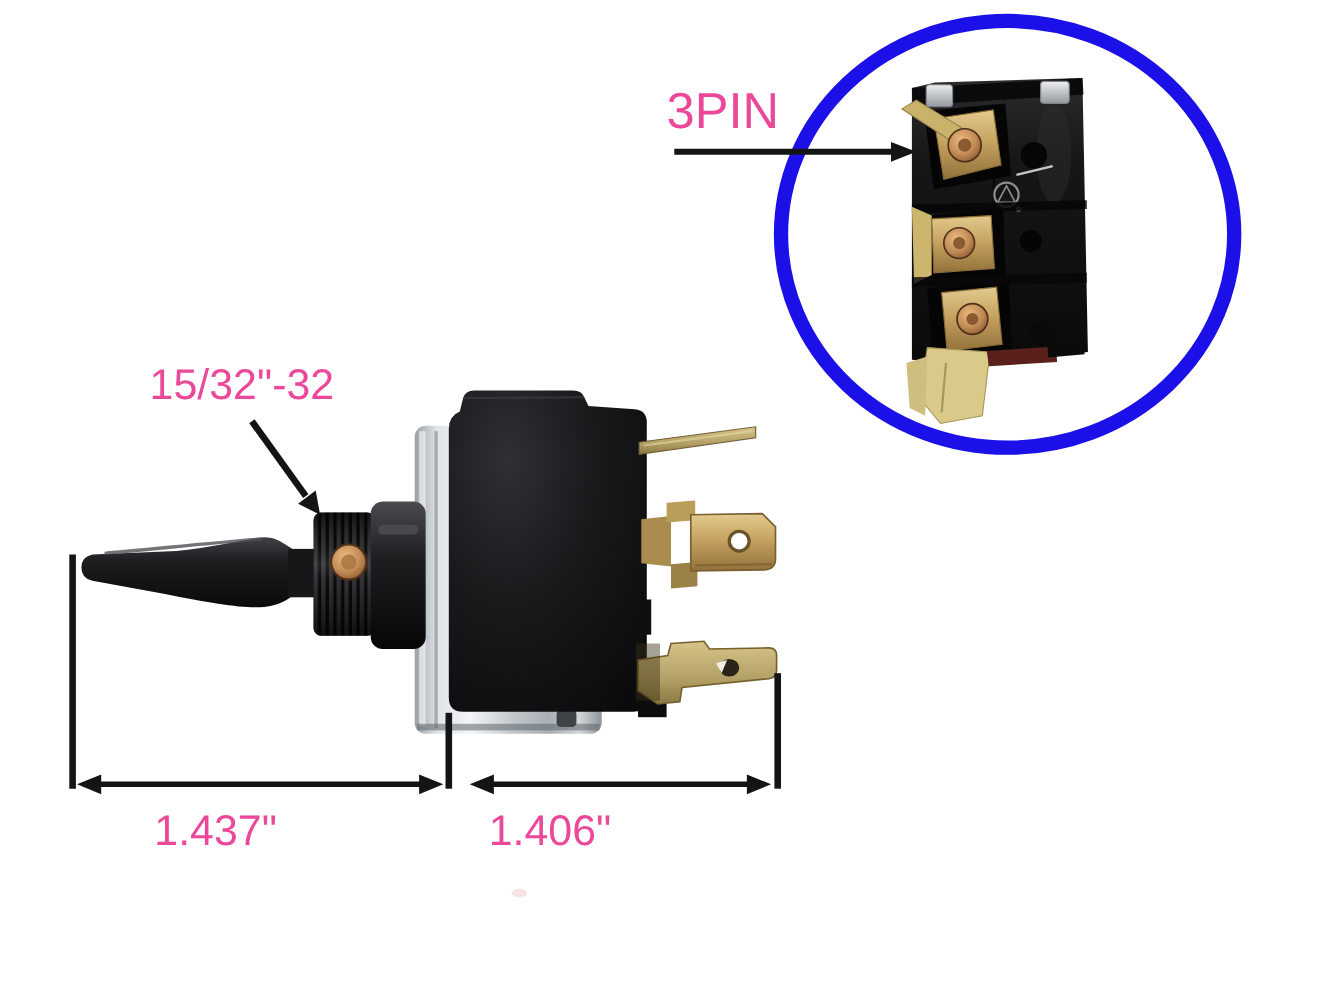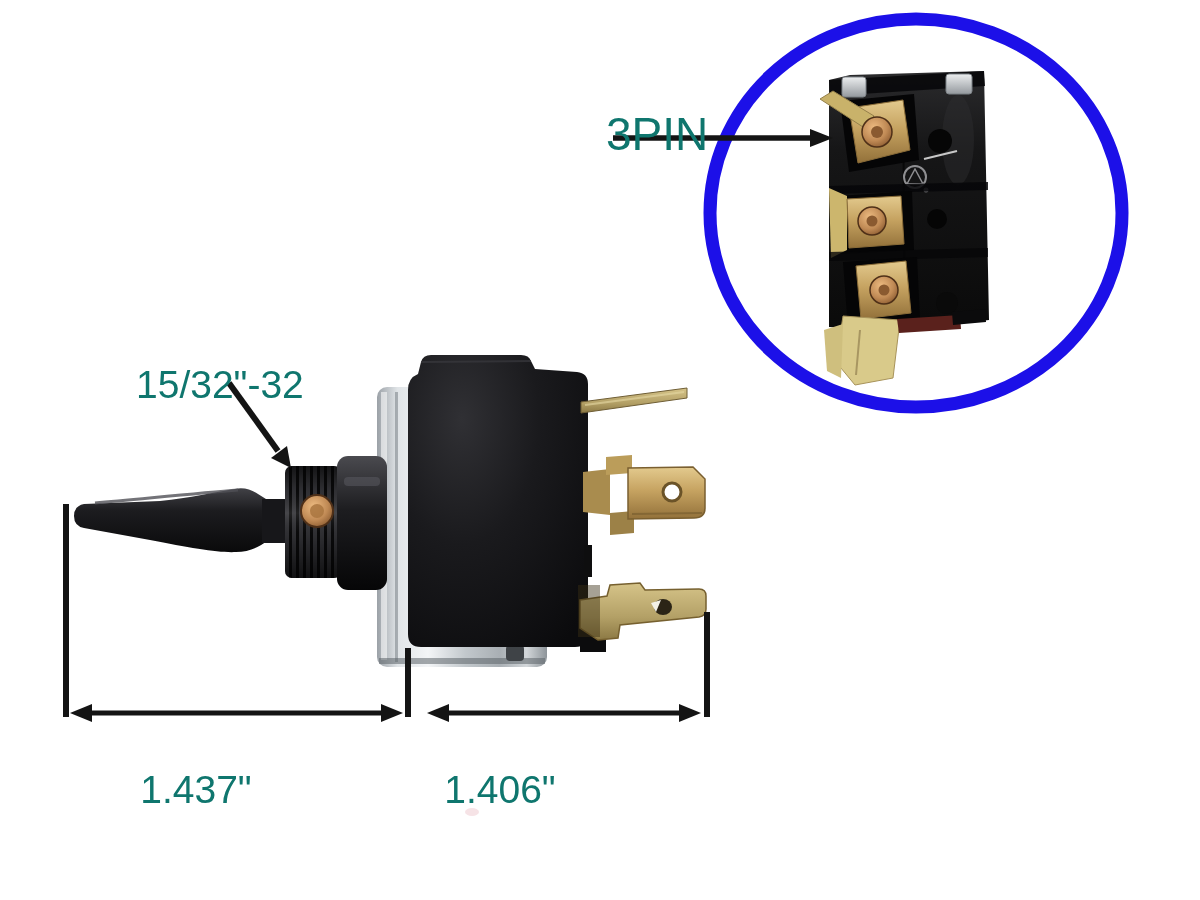--- a/index.html
+++ b/index.html
@@ -1,19 +1,19 @@
 <!DOCTYPE html>
 <html><head>
 <meta charset="utf-8">
 <style>
   html,body{margin:0;padding:0;background:#ffffff;}
   .stage{position:relative;width:1200px;height:900px;background:#ffffff;overflow:hidden;
          font-family:"Liberation Sans",sans-serif;}
   .stage svg{position:absolute;left:0;top:0;}
-  .label{position:absolute;color:#0f766e;white-space:nowrap;line-height:1;margin-top:34px;}
+  .label{position:absolute;color:#ec4899;white-space:nowrap;line-height:1;}
   .lbl-thread{left:136px;top:331px;font-size:39px;}
   .lbl-pin{left:606px;top:77px;font-size:46px;}
   .lbl-dim{font-size:39px;transform:translateX(-50%);}
   .lbl-dim1{left:196px;top:736px;}
   .lbl-dim2{left:500px;top:736px;}
 </style>
 </head>
 <body>
 
 <div class="stage">

